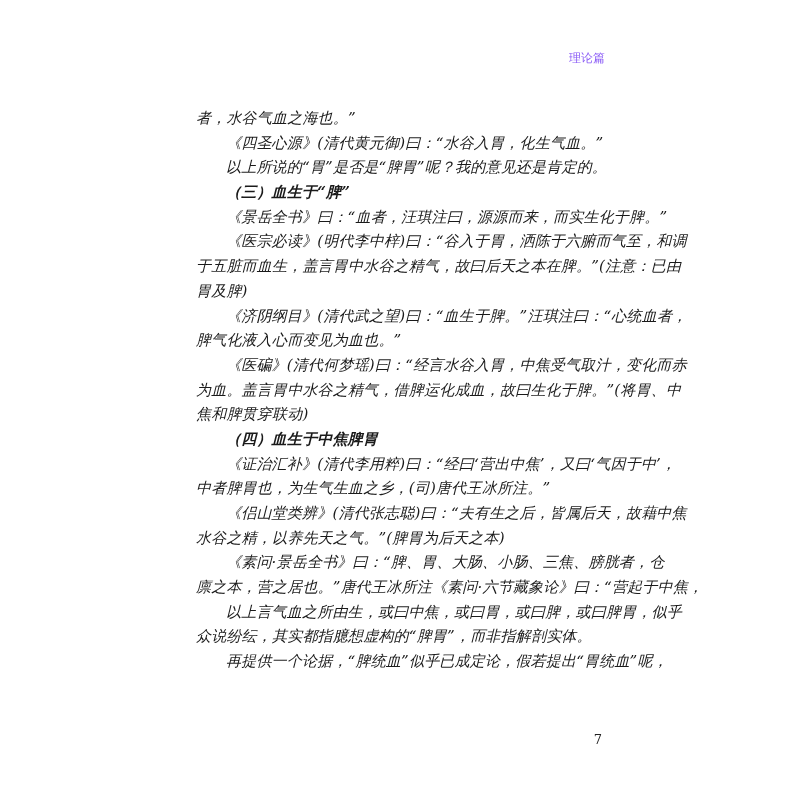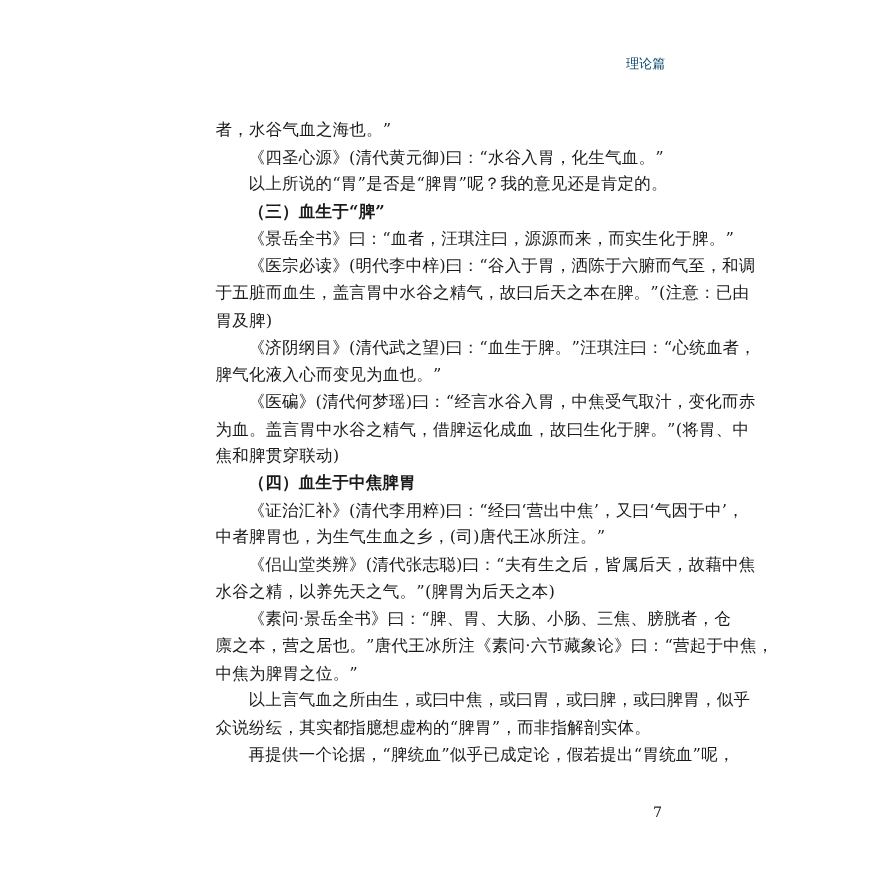--- a/index.html
+++ b/index.html
@@ -1,19 +1,19 @@
 <!DOCTYPE html>
 <html><head>
 <meta charset="utf-8">
 <style>
   html, body { margin: 0; padding: 0; background: #ffffff; }
   body { width: 800px; height: 800px; position: relative; overflow: hidden; font-family: "DejaVu Serif", "Liberation Serif", serif; color: #1a1a1a; }
-  .header { position: absolute; top: 50px; right: 195px; font-family: "DejaVu Sans", "Liberation Sans", sans-serif; font-size: 12px; color: #0c4a6e; }
+  .header { position: absolute; top: 50px; right: 195px; font-family: "DejaVu Sans", "Liberation Sans", sans-serif; font-size: 12px; color: #8b5cf6; }
   .page { position: absolute; left: 196px; top: 106px; width: 410px; }
-  .line { height: 24.7px; line-height: 24.7px; font-size: 15px; white-space: nowrap; letter-spacing: 0.2px; text-align: justify; text-align-last: justify; }
+  .line { height: 24.7px; line-height: 24.7px; font-size: 15px; white-space: nowrap; letter-spacing: 0.2px; text-align: justify; text-align-last: justify; font-style: italic; }
   .line.last { text-align-last: left; }
   .line.indent { padding-left: 30px; }
   .heading { font-weight: bold; padding-left: 30px; text-align-last: left; }
   .pagenum { position: absolute; top: 732px; right: 198px; font-size: 13px; color: #222; }
 </style>
 </head>
 <body>
 
 <div class="header">理论篇</div>
 
@@ -31,19 +31,18 @@
     <div class="line indent">《医碥》(清代何梦瑶)曰：“经言水谷入胃，中焦受气取汁，变化而赤</div>
     <div class="line">为血。盖言胃中水谷之精气，借脾运化成血，故曰生化于脾。”(将胃、中</div>
     <div class="line last">焦和脾贯穿联动)</div>
     <div class="line heading last">（四）血生于中焦脾胃</div>
     <div class="line indent">《证治汇补》(清代李用粹)曰：“经曰‘营出中焦’，又曰‘气因于中’，</div>
     <div class="line last">中者脾胃也，为生气生血之乡，(司)唐代王冰所注。”</div>
     <div class="line indent">《侣山堂类辨》(清代张志聪)曰：“夫有生之后，皆属后天，故藉中焦</div>
     <div class="line last">水谷之精，以养先天之气。”(脾胃为后天之本)</div>
     <div class="line indent">《素问·景岳全书》曰：“脾、胃、大肠、小肠、三焦、膀胱者，仓</div>
     <div class="line">廪之本，营之居也。”唐代王冰所注《素问·六节藏象论》曰：“营起于中焦，</div>
-    <div class="line last">中焦为脾胃之位。”</div>
     <div class="line indent">以上言气血之所由生，或曰中焦，或曰胃，或曰脾，或曰脾胃，似乎</div>
     <div class="line last">众说纷纭，其实都指臆想虚构的“脾胃”，而非指解剖实体。</div>
     <div class="line indent">再提供一个论据，“脾统血”似乎已成定论，假若提出“胃统血”呢，</div>
   </div>
 
 <div class="pagenum">7</div>
 
 </body></html>

